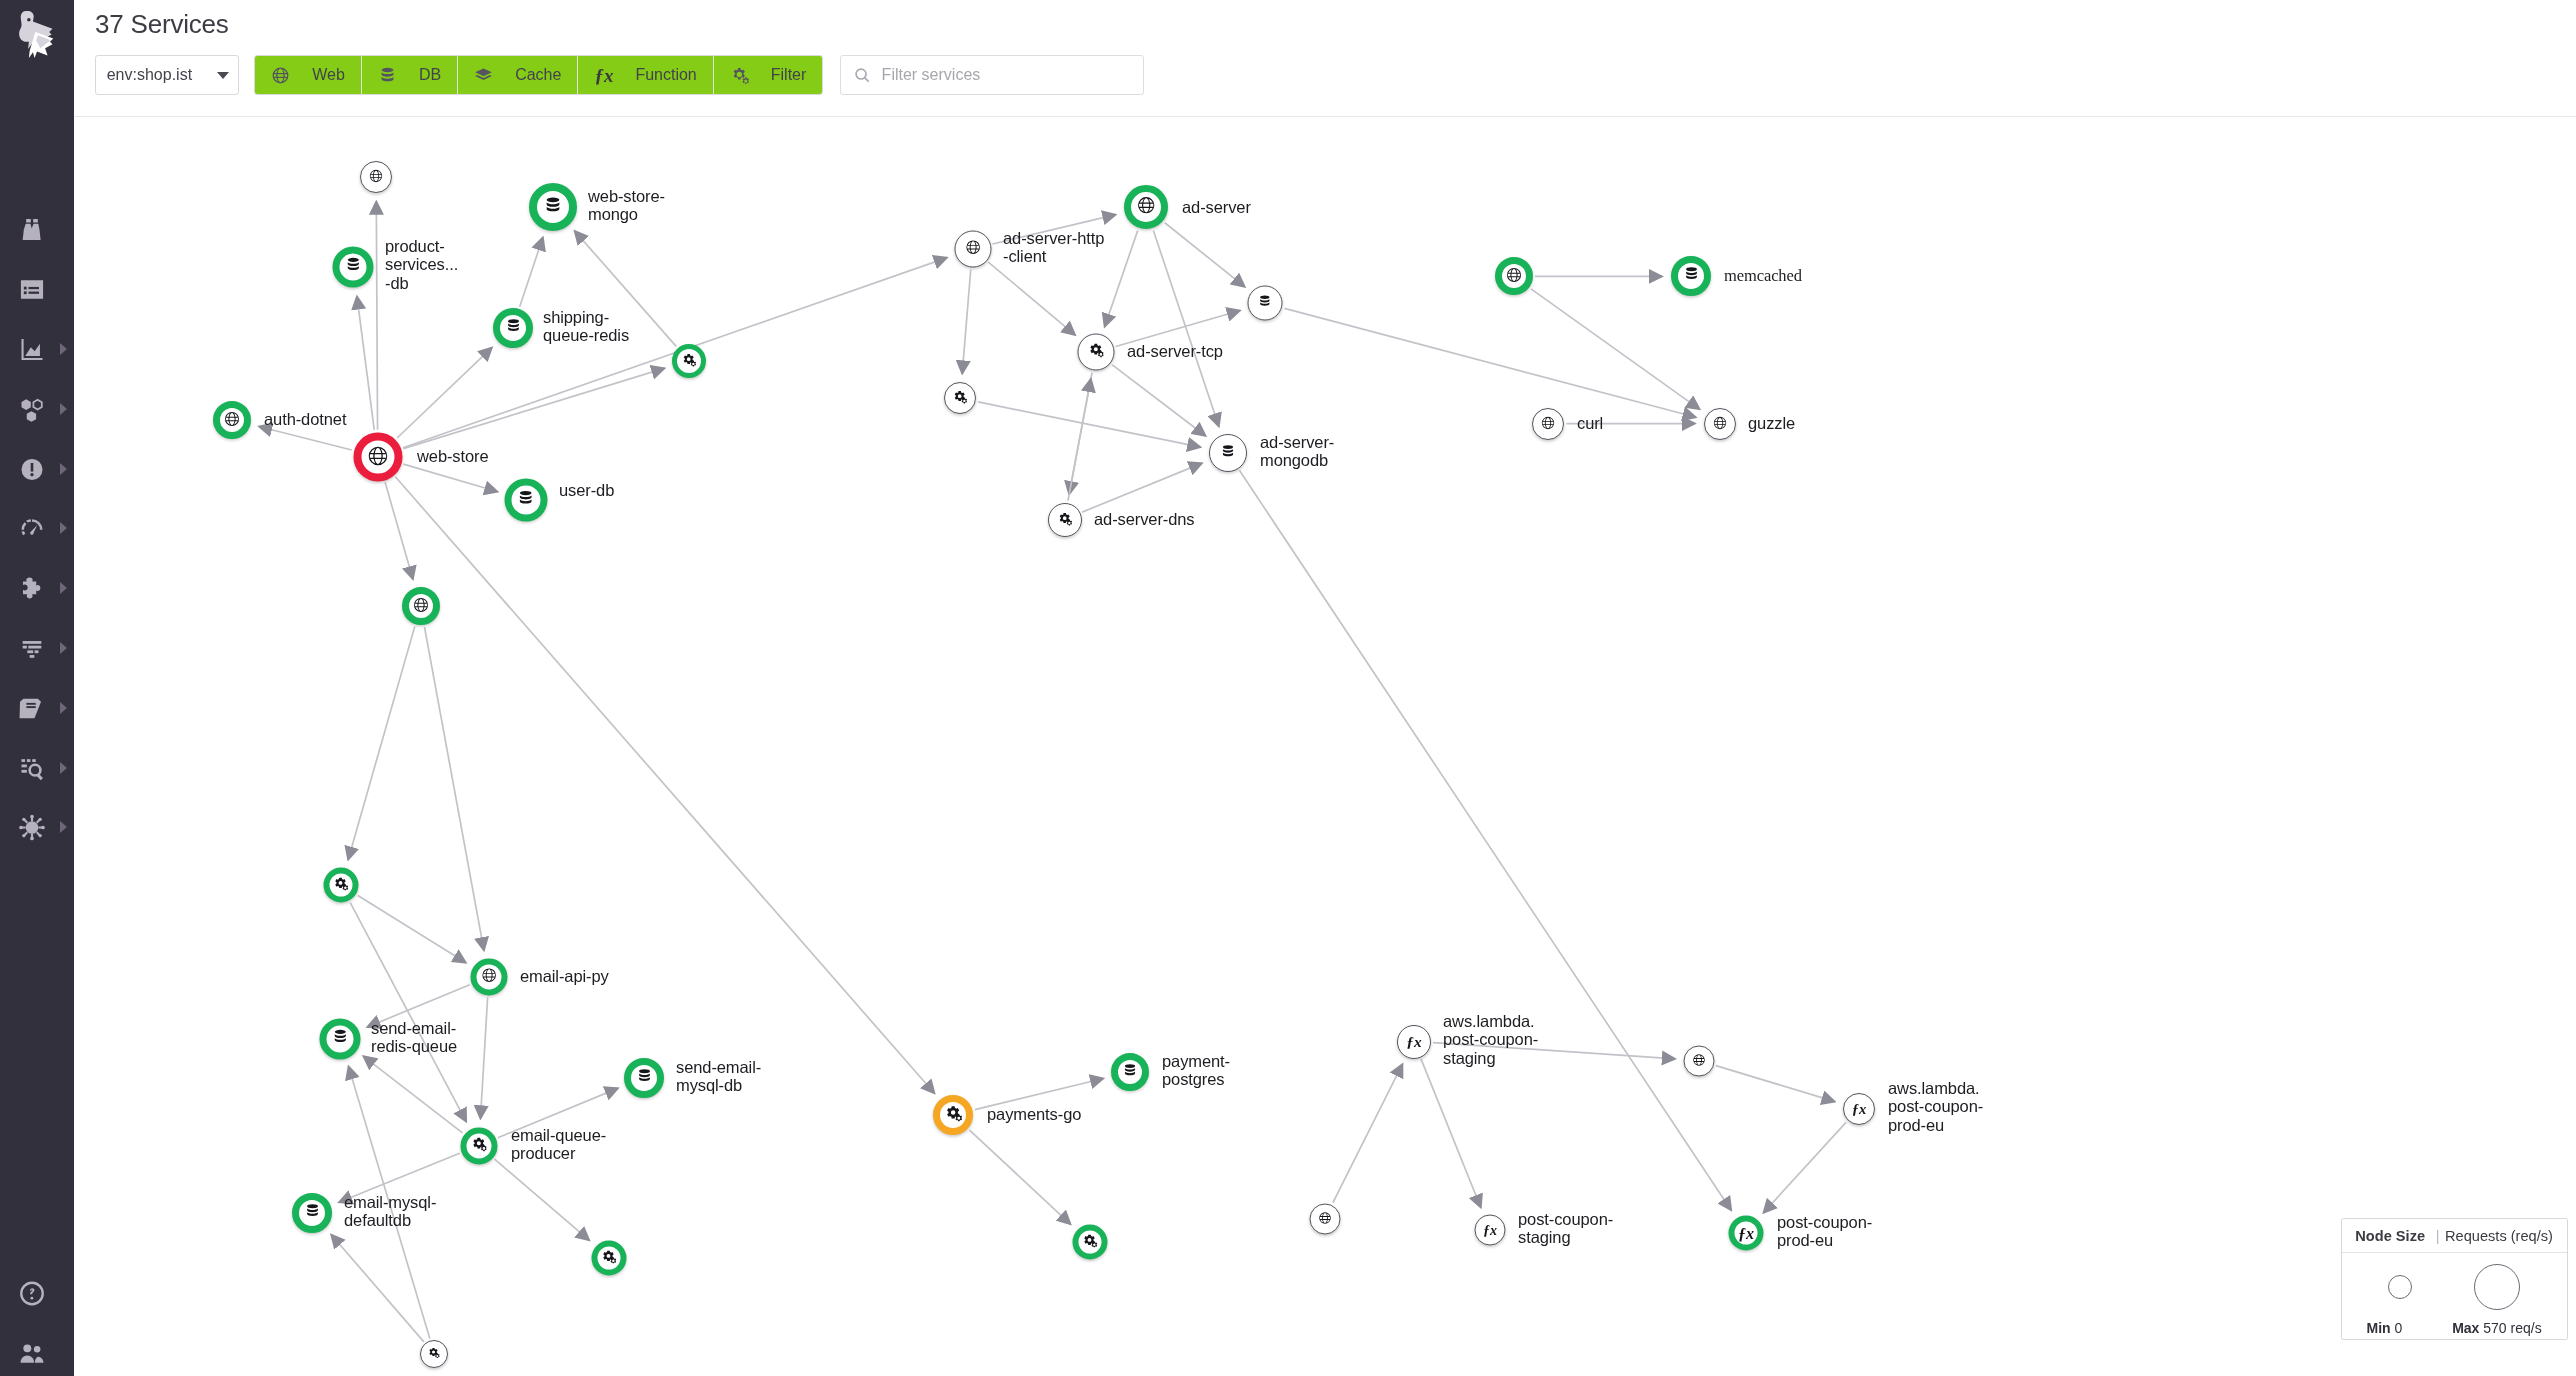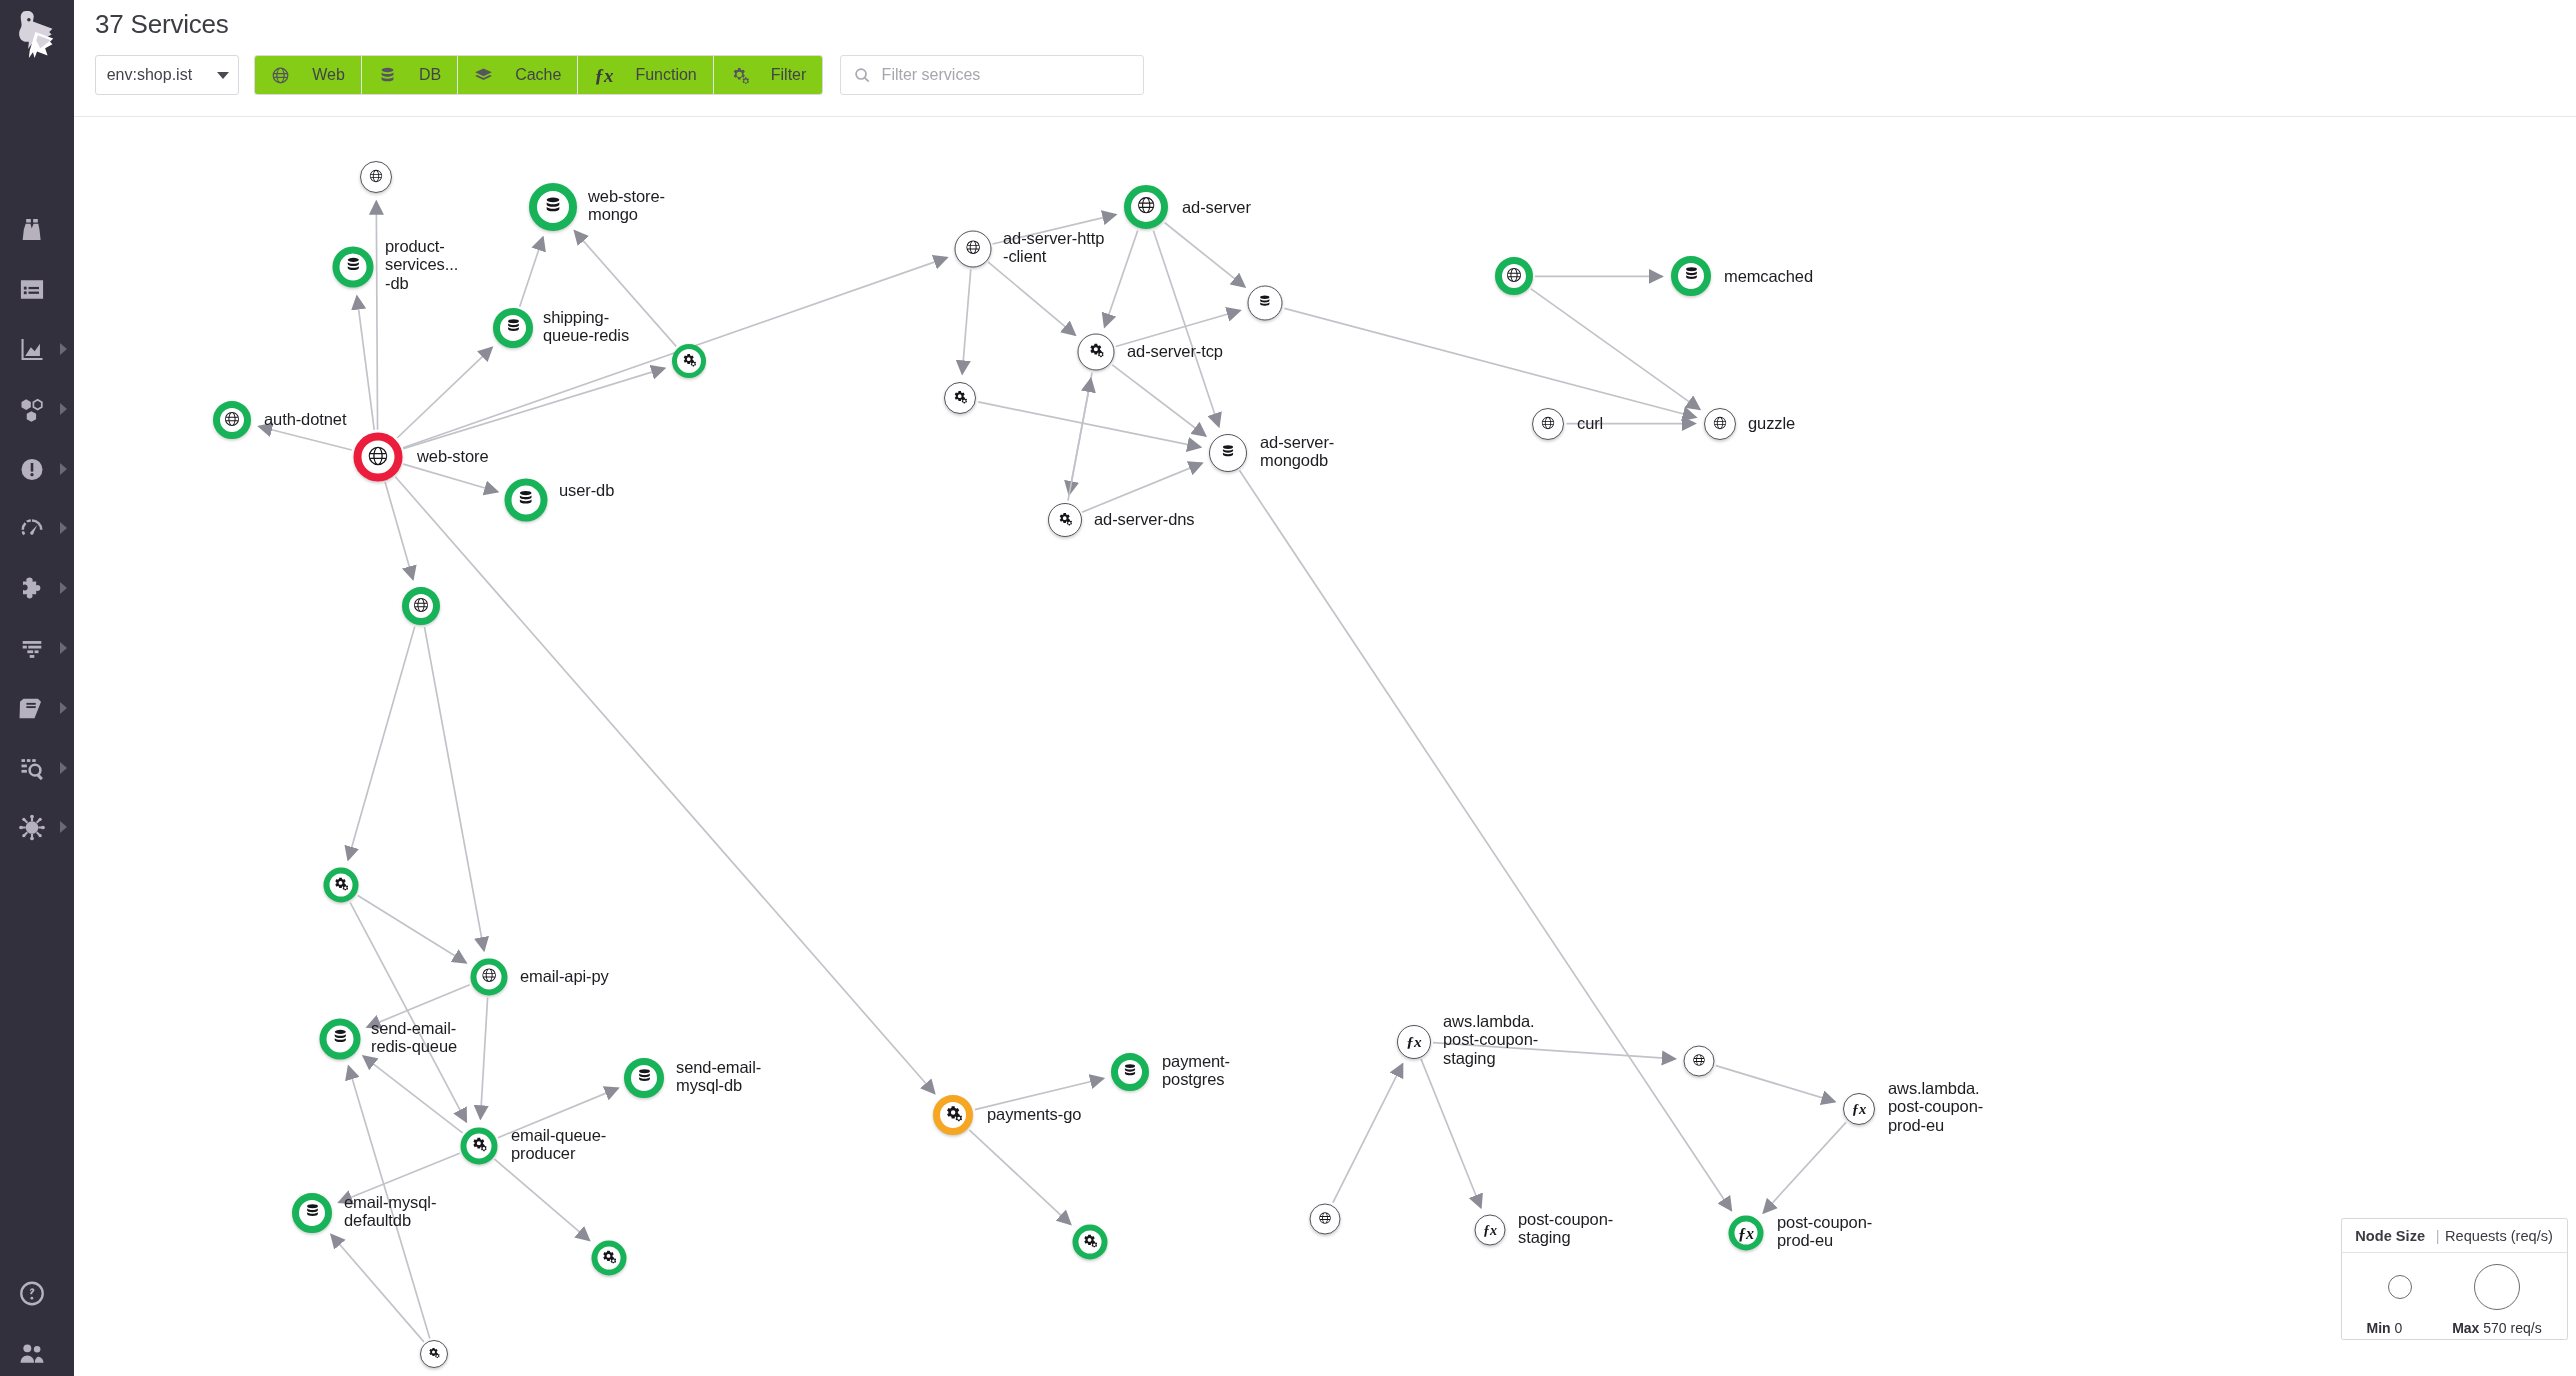--- a/index.html
+++ b/index.html
@@ -564,21 +564,21 @@
               <path d="M12 1.4a10.6 10.6 0 1 0 0 21.2 10.6 10.6 0 0 0 0-21.2zm0 1.5c1.5 0 3.1 2.2 3.6 5.6H8.4C8.9 5.1 10.5 2.9 12 2.9zM7 8.5H3.5A9.2 9.2 0 0 1 9 3.5 13.6 13.6 0 0 0 7 8.5zm-.3 1.5a21 21 0 0 0 0 4H2.9a9.2 9.2 0 0 1 0-4zm1.5 0h7.6a19 19 0 0 1 0 4H8.2a19 19 0 0 1 0-4zm9.1 0h3.8a9.2 9.2 0 0 1 0 4h-3.8a21 21 0 0 0 0-4zM20.5 8.5H17a13.6 13.6 0 0 0-2-5 9.2 9.2 0 0 1 5.5 5zM8.4 15.5h7.2c-.5 3.4-2.1 5.6-3.6 5.6s-3.1-2.2-3.6-5.6zM7 15.5a13.6 13.6 0 0 0 2 5 9.2 9.2 0 0 1-5.5-5zm10 0h3.5a9.2 9.2 0 0 1-5.5 5 13.6 13.6 0 0 0 2-5z"></path>
             </svg></span>
         </div>
         <div class="node ok" style="left: 1617px; top: 159px; width: 40px; height: 40px; border-width: 7px; border-style: solid; border-color: rgb(24, 179, 88);">
           <span><svg viewBox="0 0 24 24" width="17" height="17">
               <ellipse cx="12" cy="4.6" rx="7.6" ry="2.8"></ellipse>
               <path d="M4.4 7.8c1.5 1.4 4.3 2.1 7.6 2.1s6.1-.7 7.6-2.1v2.4c0 1.5-3.4 2.8-7.6 2.8s-7.6-1.3-7.6-2.8z"></path>
               <path d="M4.4 13.2c1.5 1.4 4.3 2.1 7.6 2.1s6.1-.7 7.6-2.1v2.4c0 1.5-3.4 2.8-7.6 2.8s-7.6-1.3-7.6-2.8z"></path>
             </svg></span>
         </div>
-        <div class="nlabel" style="left: 1650px; top: 150px;">memcached</div>
+        <div class="nlabel" style="left: 1650px; top: 150px; font-family: Liberation Serif, serif;">memcached</div>
         <div class="node default" style="left: 1474px; top: 307px; width: 32px; height: 32px; border-width: 1.5px; border-style: solid; border-color: rgb(85, 85, 95);">
           <span><svg viewBox="0 0 24 24" width="14" height="14">
               <path d="M12 1.4a10.6 10.6 0 1 0 0 21.2 10.6 10.6 0 0 0 0-21.2zm0 1.5c1.5 0 3.1 2.2 3.6 5.6H8.4C8.9 5.1 10.5 2.9 12 2.9zM7 8.5H3.5A9.2 9.2 0 0 1 9 3.5 13.6 13.6 0 0 0 7 8.5zm-.3 1.5a21 21 0 0 0 0 4H2.9a9.2 9.2 0 0 1 0-4zm1.5 0h7.6a19 19 0 0 1 0 4H8.2a19 19 0 0 1 0-4zm9.1 0h3.8a9.2 9.2 0 0 1 0 4h-3.8a21 21 0 0 0 0-4zM20.5 8.5H17a13.6 13.6 0 0 0-2-5 9.2 9.2 0 0 1 5.5 5zM8.4 15.5h7.2c-.5 3.4-2.1 5.6-3.6 5.6s-3.1-2.2-3.6-5.6zM7 15.5a13.6 13.6 0 0 0 2 5 9.2 9.2 0 0 1-5.5-5zm10 0h3.5a9.2 9.2 0 0 1-5.5 5 13.6 13.6 0 0 0 2-5z"></path>
             </svg></span>
         </div>
         <div class="nlabel" style="left: 1503px; top: 297px;">curl</div>
         <div class="node default" style="left: 1646px; top: 307px; width: 32px; height: 32px; border-width: 1.5px; border-style: solid; border-color: rgb(85, 85, 95);">
           <span><svg viewBox="0 0 24 24" width="14" height="14">
               <path d="M12 1.4a10.6 10.6 0 1 0 0 21.2 10.6 10.6 0 0 0 0-21.2zm0 1.5c1.5 0 3.1 2.2 3.6 5.6H8.4C8.9 5.1 10.5 2.9 12 2.9zM7 8.5H3.5A9.2 9.2 0 0 1 9 3.5 13.6 13.6 0 0 0 7 8.5zm-.3 1.5a21 21 0 0 0 0 4H2.9a9.2 9.2 0 0 1 0-4zm1.5 0h7.6a19 19 0 0 1 0 4H8.2a19 19 0 0 1 0-4zm9.1 0h3.8a9.2 9.2 0 0 1 0 4h-3.8a21 21 0 0 0 0-4zM20.5 8.5H17a13.6 13.6 0 0 0-2-5 9.2 9.2 0 0 1 5.5 5zM8.4 15.5h7.2c-.5 3.4-2.1 5.6-3.6 5.6s-3.1-2.2-3.6-5.6zM7 15.5a13.6 13.6 0 0 0 2 5 9.2 9.2 0 0 1-5.5-5zm10 0h3.5a9.2 9.2 0 0 1-5.5 5 13.6 13.6 0 0 0 2-5z"></path>
             </svg></span>

